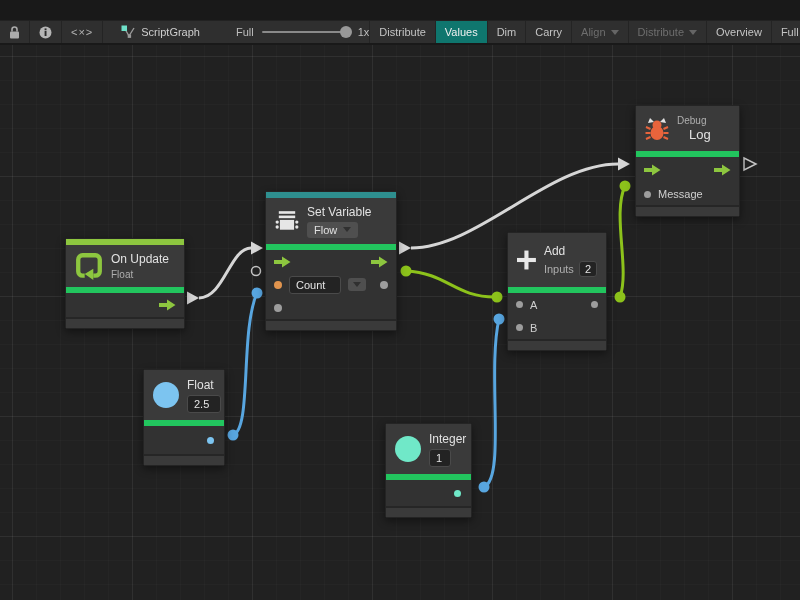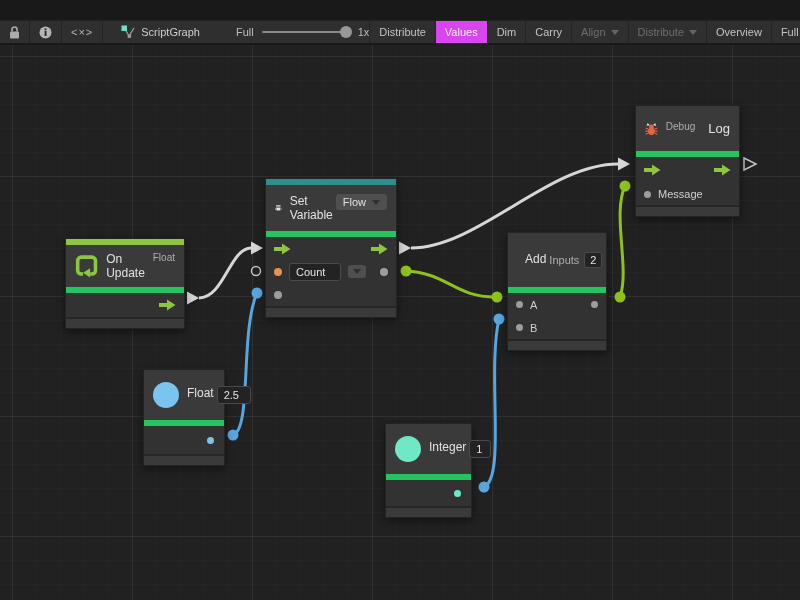--- a/index.html
+++ b/index.html
@@ -24,42 +24,42 @@
     border-right:1px solid #242424; color:#c4c4c4; cursor:default; white-space:nowrap; }
   .tbtn.icon-btn { width:32px; }
   .tbtn.wide { width:62px; }
   .breadcrumb { display:flex; align-items:center; gap:6px; padding:0 10px; margin-left:8px; color:#cfcfcf; }
   .zoomctl { display:flex; align-items:center; gap:8px; margin-left:26px; color:#bdbdbd; }
   .slider { position:relative; width:88px; height:2px; background:#8a8a8a; border-radius:1px; }
   .slider .handle { position:absolute; right:-2px; top:-5px; width:12px; height:12px;
     border-radius:50%; background:#989898; }
   .tb-right { margin-left:auto; display:flex; align-items:stretch; }
   .tb-right .tbtn { border-left:1px solid #242424; border-right:none; }
-  .tbtn.active { background:#d946ef; color:#f0f0f0; }
+  .tbtn.active { background:#0f766e; color:#f0f0f0; }
   .tbtn.disabled { color:#6e6e6e; }
   .caret { width:0; height:0; border-left:4px solid transparent; border-right:4px solid transparent;
     border-top:5px solid currentColor; display:inline-block; margin-left:5px; opacity:.85; }
 
   
   .graph { position:absolute; top:45px; left:0; right:0; bottom:0; background-color:#212121;
     background-image:
       linear-gradient(rgba(255,255,255,0.05) 1px, transparent 1px),
       linear-gradient(90deg, rgba(255,255,255,0.05) 1px, transparent 1px),
       linear-gradient(rgba(255,255,255,0.02) 1px, transparent 1px),
       linear-gradient(90deg, rgba(255,255,255,0.02) 1px, transparent 1px);
     background-size:120px 120px,120px 120px,24px 24px,24px 24px;
     background-position:12px 11px; }
   .wires { position:absolute; top:0; left:0; width:800px; height:555px; }
 
   
   .node { position:absolute; background:#363636; border:1px solid #242424; border-radius:2px;
     box-shadow:0 3px 9px rgba(0,0,0,.45); color:#dcdcdc; font-size:12px; }
   .node .bar { height:6px; }
   .node .header { display:flex; align-items:center; gap:8px; padding:6px 9px; background:#3a3a3a; }
-  .node .hcol { display:flex; flex-direction:row; gap:3px; }
+  .node .hcol { display:flex; flex-direction:column; gap:3px; }
   .node .title { font-size:12px; color:#e2e2e2; }
   .node .subtitle { font-size:10px; color:#aeaeae; }
   .node .body { background:#323232; border-top:6px solid #22c55e; }
   .node .row { display:flex; align-items:center; gap:7px; padding:0 8px; }
   .node .footer { height:11px; background:#3a3a3a; border-top:2px solid #262626; }
   .dot { width:8px; height:8px; border-radius:50%; background:#9d9d9d; flex:none; }
   .dot.sm { width:7px; height:7px; }
   .dot.orange { background:var(--port-orange,#e0944e); }
   .dot.blue { background:var(--icon-float-blue,#7cc4f0); }
   .dot.mint { background:var(--icon-integer-mint,#70e8c8); }
@@ -204,21 +204,21 @@
           <span class="flow-arrow ml-auto">
             <svg width="17" height="12" viewBox="0 0 17 12">
                 <path d="M0 4 H8 V0.5 L16.5 6 L8 11.5 V8 H0 Z" fill="var(--accent-green)"></path>
               </svg>
           </span>
         </div>
       </div>
       <div class="footer"></div>
     </div>
 
-    <div class="node" style="left:265px; top:133px; width:132px;">
+    <div class="node" style="left:265px; top:146px; width:132px;">
       <div class="bar" style="background:var(--accent-teal);"></div>
       <div class="header" style="height:46px;">
         <svg width="24" height="22" viewBox="0 0 22 20">
           <rect x="3.5" y="1" width="15" height="2.4" fill="#e6e6e6"></rect>
           <rect x="3.5" y="5" width="15" height="2.4" fill="#e6e6e6"></rect>
           <rect x="4.5" y="9" width="13" height="9" fill="#e6e6e6"></rect>
           <circle cx="2" cy="11" r="1.5" fill="#e6e6e6"></circle>
             <circle cx="2" cy="15.5" r="1.5" fill="#e6e6e6"></circle>
           <circle cx="20" cy="11" r="1.5" fill="#e6e6e6"></circle>
             <circle cx="20" cy="15.5" r="1.5" fill="#e6e6e6"></circle>

